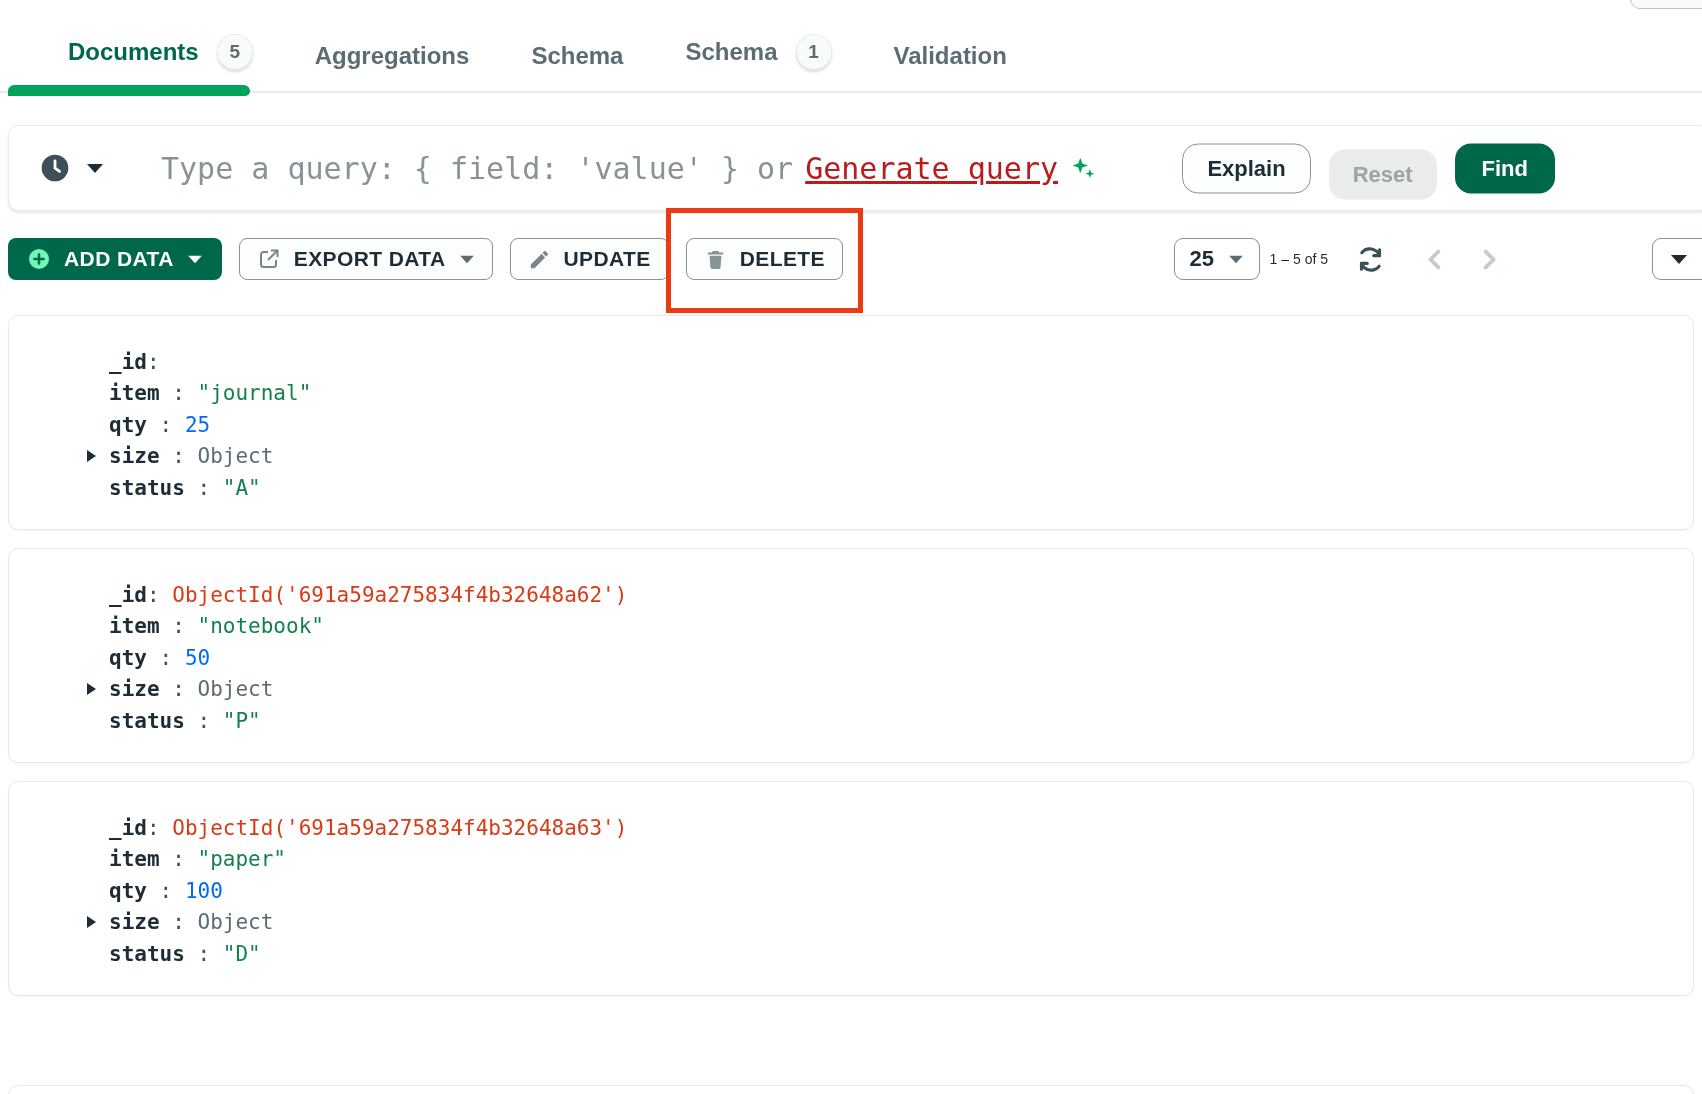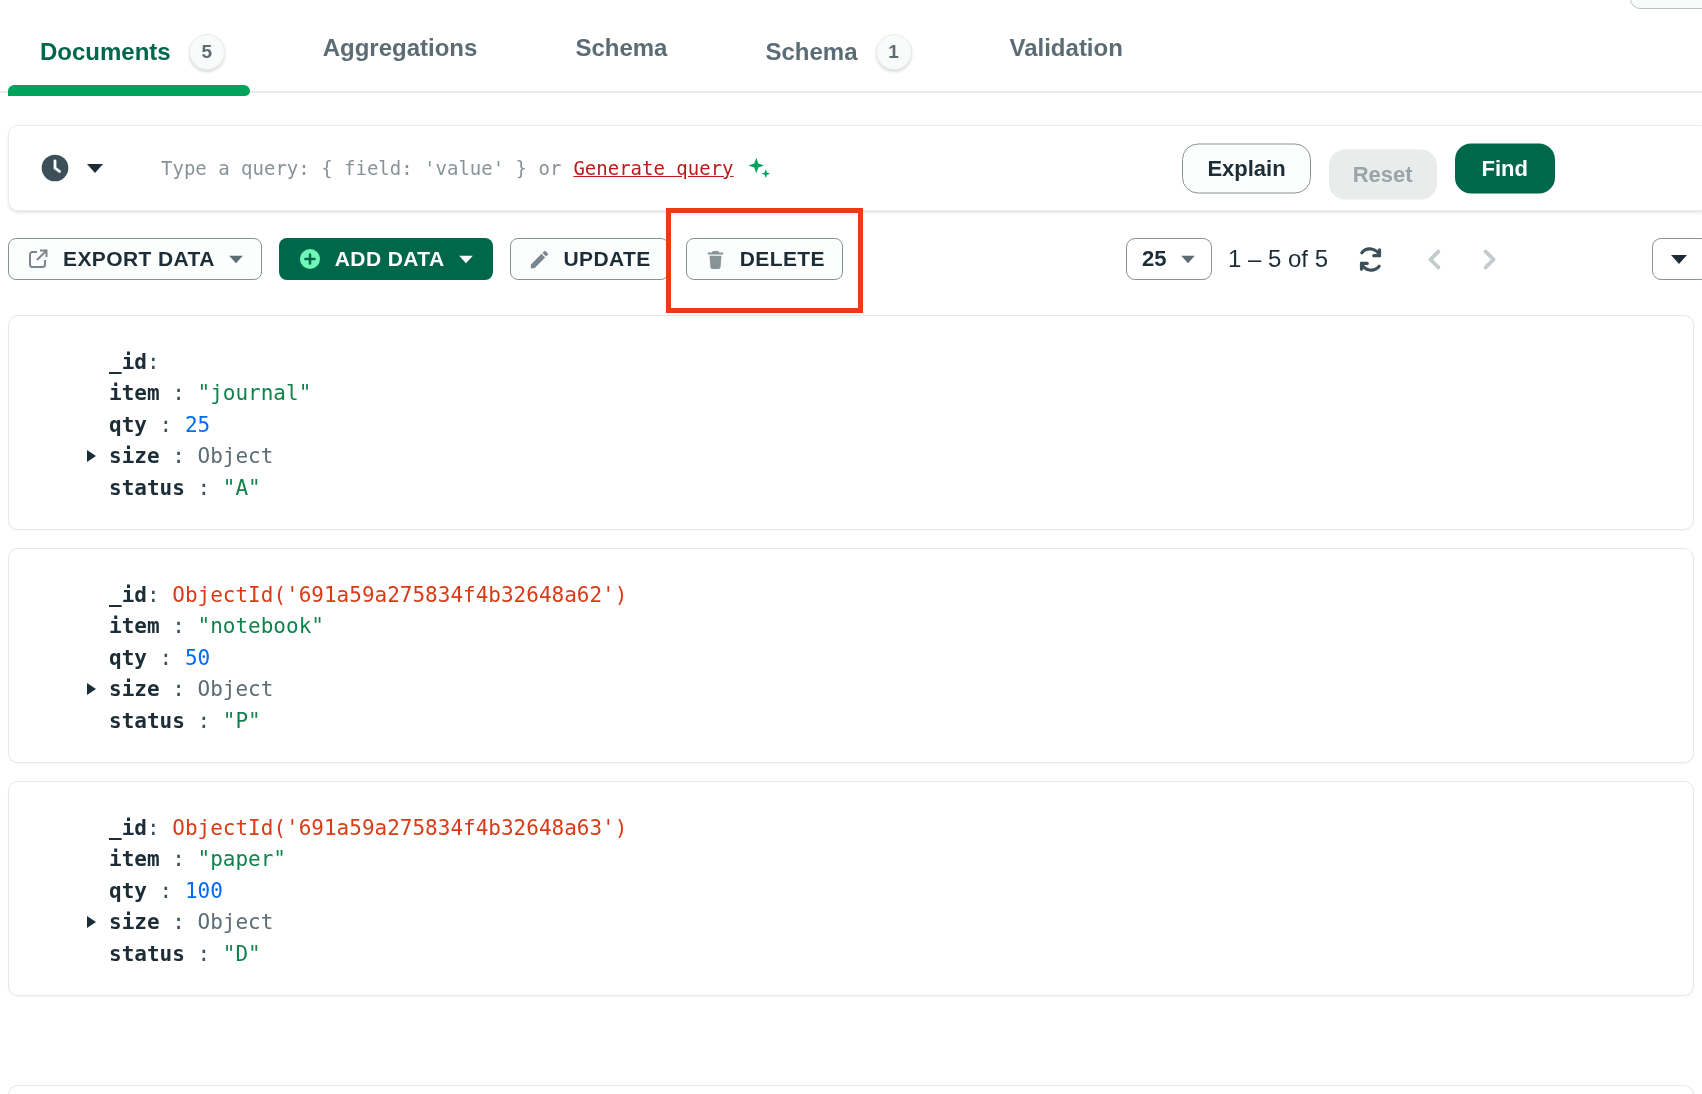--- a/index.html
+++ b/index.html
@@ -5,21 +5,21 @@
   * { box-sizing: border-box; margin: 0; padding: 0; }
   html,body { width:1702px; height:1094px; overflow:hidden; background:#fff;
     font-family:"Liberation Sans", sans-serif; color:#1C2D38; position:relative; }
 
   
   .top-right-partial { position:absolute; top:-30px; right:-12px; width:84px; height:39px;
     border:1px solid #B8C4C2; border-radius:10px; background:#F9FBFA; }
 
   
   .tabbar { position:absolute; top:0; left:0; right:0; height:98px; }
-  #tabs { display:flex; align-items:flex-start; gap:98px; padding:34px 0 0 40px; }
+  #tabs { display:flex; align-items:flex-end; gap:62px; padding:34px 0 0 40px;margin-left:28px; }
   .tab { display:flex; align-items:center; gap:18px; font-size:24px; font-weight:600;
     color:#5C6C75; cursor:pointer; white-space:nowrap; }
   .tab.active { color:#00684A; font-weight:700; }
   .badge { width:36px; height:36px; border-radius:50%; background:#F9FBFA;
     border:1px solid #E8EDEB; box-shadow:0 2px 3px rgba(0,0,0,.14); color:#5C6C75;
     font-size:19px; font-weight:600; display:flex; align-items:center; justify-content:center; }
   .tabbar-line { position:absolute; top:91px; left:0; right:0; height:2px; background:#E8EDEB; }
   .active-underline { position:absolute; top:85px; left:8px; width:242px; height:11px;
     background:#00A35C; border-radius:8px 8px 6px 0; }
 
@@ -27,21 +27,21 @@
   .querybar { position:absolute; left:8px; top:125px; width:1702px; height:86px;
     background:#fff; border:1px solid #E8EDEB; border-radius:10px;
     box-shadow:0 2px 3px rgba(0,0,0,.10); display:flex; align-items:center; }
   .clock-wrap { display:flex; align-items:center; gap:16px; margin-left:30px; cursor:pointer; }
   .caret { width:0; height:0; border-left:8px solid transparent;
     border-right:8px solid transparent; border-top:9px solid currentColor; display:inline-block; }
   .caret.dark { color:#1C2D38; }
   .caret.gray { color:#5C6C75; transform:scale(.85); }
   .caret.white { color:#fff; transform:scale(.85); }
   .qb-input { margin-left:58px; display:flex; align-items:center; gap:12px;
-    font-family:"DejaVu Sans Mono", monospace; font-size:19px; color:#889397; }
+    font-family:"DejaVu Sans Mono", monospace; font-size:30px; color:#889397; }
   .genq { color:#b91c1c; font-weight:normal; text-decoration:underline; cursor:pointer;
     font-family:"DejaVu Sans Mono", monospace;text-align:right; }
   .qb-right { position:absolute; right:154px; top:50%; transform:translateY(-50%);
     display:flex; align-items:center; gap:18px; }
   .btn { font-size:22px; font-weight:600; height:50px; border-radius:16px; border:none;
     display:flex; align-items:center; cursor:pointer; font-family:"Liberation Sans",sans-serif; }
   .btn.outline { background:#FCFEFD; border:1px solid #889397; color:#1C2D38; padding:0 24px; }
   .btn.disabled { background:#E9ECEB; color:#99A5A7; padding:0 24px; cursor:default;margin-top:13px; }
   .btn.primary { background:#00684A; color:#fff; padding:0 27px; }
 
@@ -56,21 +56,21 @@
   .tb-btn.ghost { background:#FCFDFD; border:1px solid #889397; color:#1C2D38; padding:0 17px; }
   .tb-btn svg { display:block; }
   .del-wrap { position:relative; }
   .red-box { position:absolute; left:-20px; right:-20px; top:-30px; bottom:-33px;
     border:5px solid #EB3B14; pointer-events:none; }
 
   .tb-right { display:flex; align-items:center; }
   .pagesize { width:86px; height:42px; border:1px solid #889397; border-radius:9px;
     background:#fff; display:flex; align-items:center; justify-content:space-between;
     padding:0 15px; font-size:22px; font-weight:600; cursor:pointer; }
-  .range { margin-left:16px; font-size:24px; color:#1C2D38; white-space:pre; }
+  .range { margin-left:10px; font-size:14px; color:#1C2D38; white-space:pre; }
   .icon-btn { background:none; border:none; cursor:pointer; display:flex; align-items:center; }
   .refresh { margin-left:27px; }
   .chev-l { margin-left:36px; }
   .chev-r { margin-left:26px; }
   .view-partial { margin-left:150px; margin-right:-16px; width:58px; height:42px;
     border:1px solid #889397; border-radius:9px; background:#fff; display:flex;
     align-items:center; padding-left:18px; cursor:pointer; }
 
   
   #docs { position:absolute; top:315px; left:8px; right:8px; }
@@ -144,35 +144,35 @@
   </div>
   <div class="qb-right">
     <button class="btn outline">Explain</button>
     <button class="btn disabled">Reset</button>
     <button class="btn primary">Find</button>
   </div>
 </div>
 
 <div class="toolbar">
   <div class="tb-left">
+    <button class="tb-btn add">
+      <svg width="24" height="24" viewBox="0 0 24 24">
+        <circle cx="12" cy="12" r="10" fill="#71F6BA"></circle>
+        <path d="M12 7.4v9.2M7.4 12h9.2" stroke="#00684A" stroke-width="2.5" stroke-linecap="round"></path>
+      </svg>
+      <span>ADD DATA</span>
+      <span class="caret white"></span>
+    </button>
     <button class="tb-btn ghost">
       <svg width="24" height="24" viewBox="0 0 24 24">
         <path fill="none" stroke="#7A868E" stroke-width="2" d="M11 5H6.5A2.5 2.5 0 0 0 4 7.5v10A2.5 2.5 0 0 0 6.5 20h10a2.5 2.5 0 0 0 2.5-2.5V13"></path>
         <path fill="none" stroke="#7A868E" stroke-width="2" d="M14 3.5h6.5V10M19.8 4.2L11 13"></path>
       </svg>
       <span>EXPORT DATA</span>
       <span class="caret gray"></span>
-    </button>
-    <button class="tb-btn add">
-      <svg width="24" height="24" viewBox="0 0 24 24">
-        <circle cx="12" cy="12" r="10" fill="#71F6BA"></circle>
-        <path d="M12 7.4v9.2M7.4 12h9.2" stroke="#00684A" stroke-width="2.5" stroke-linecap="round"></path>
-      </svg>
-      <span>ADD DATA</span>
-      <span class="caret white"></span>
     </button>
     <button class="tb-btn ghost">
       <svg width="23" height="23" viewBox="0 0 24 24">
         <path fill="#7A868E" d="M3 17.2V21h3.8L17.9 9.9l-3.8-3.8L3 17.2zM20.7 7.1a1 1 0 0 0 0-1.4l-2.4-2.4a1 1 0 0 0-1.4 0l-1.8 1.8 3.8 3.8 1.8-1.8z"></path>
       </svg>
       <span>UPDATE</span>
     </button>
     <span class="del-wrap">
       <button class="tb-btn ghost">
         <svg width="23" height="23" viewBox="0 0 24 24">

